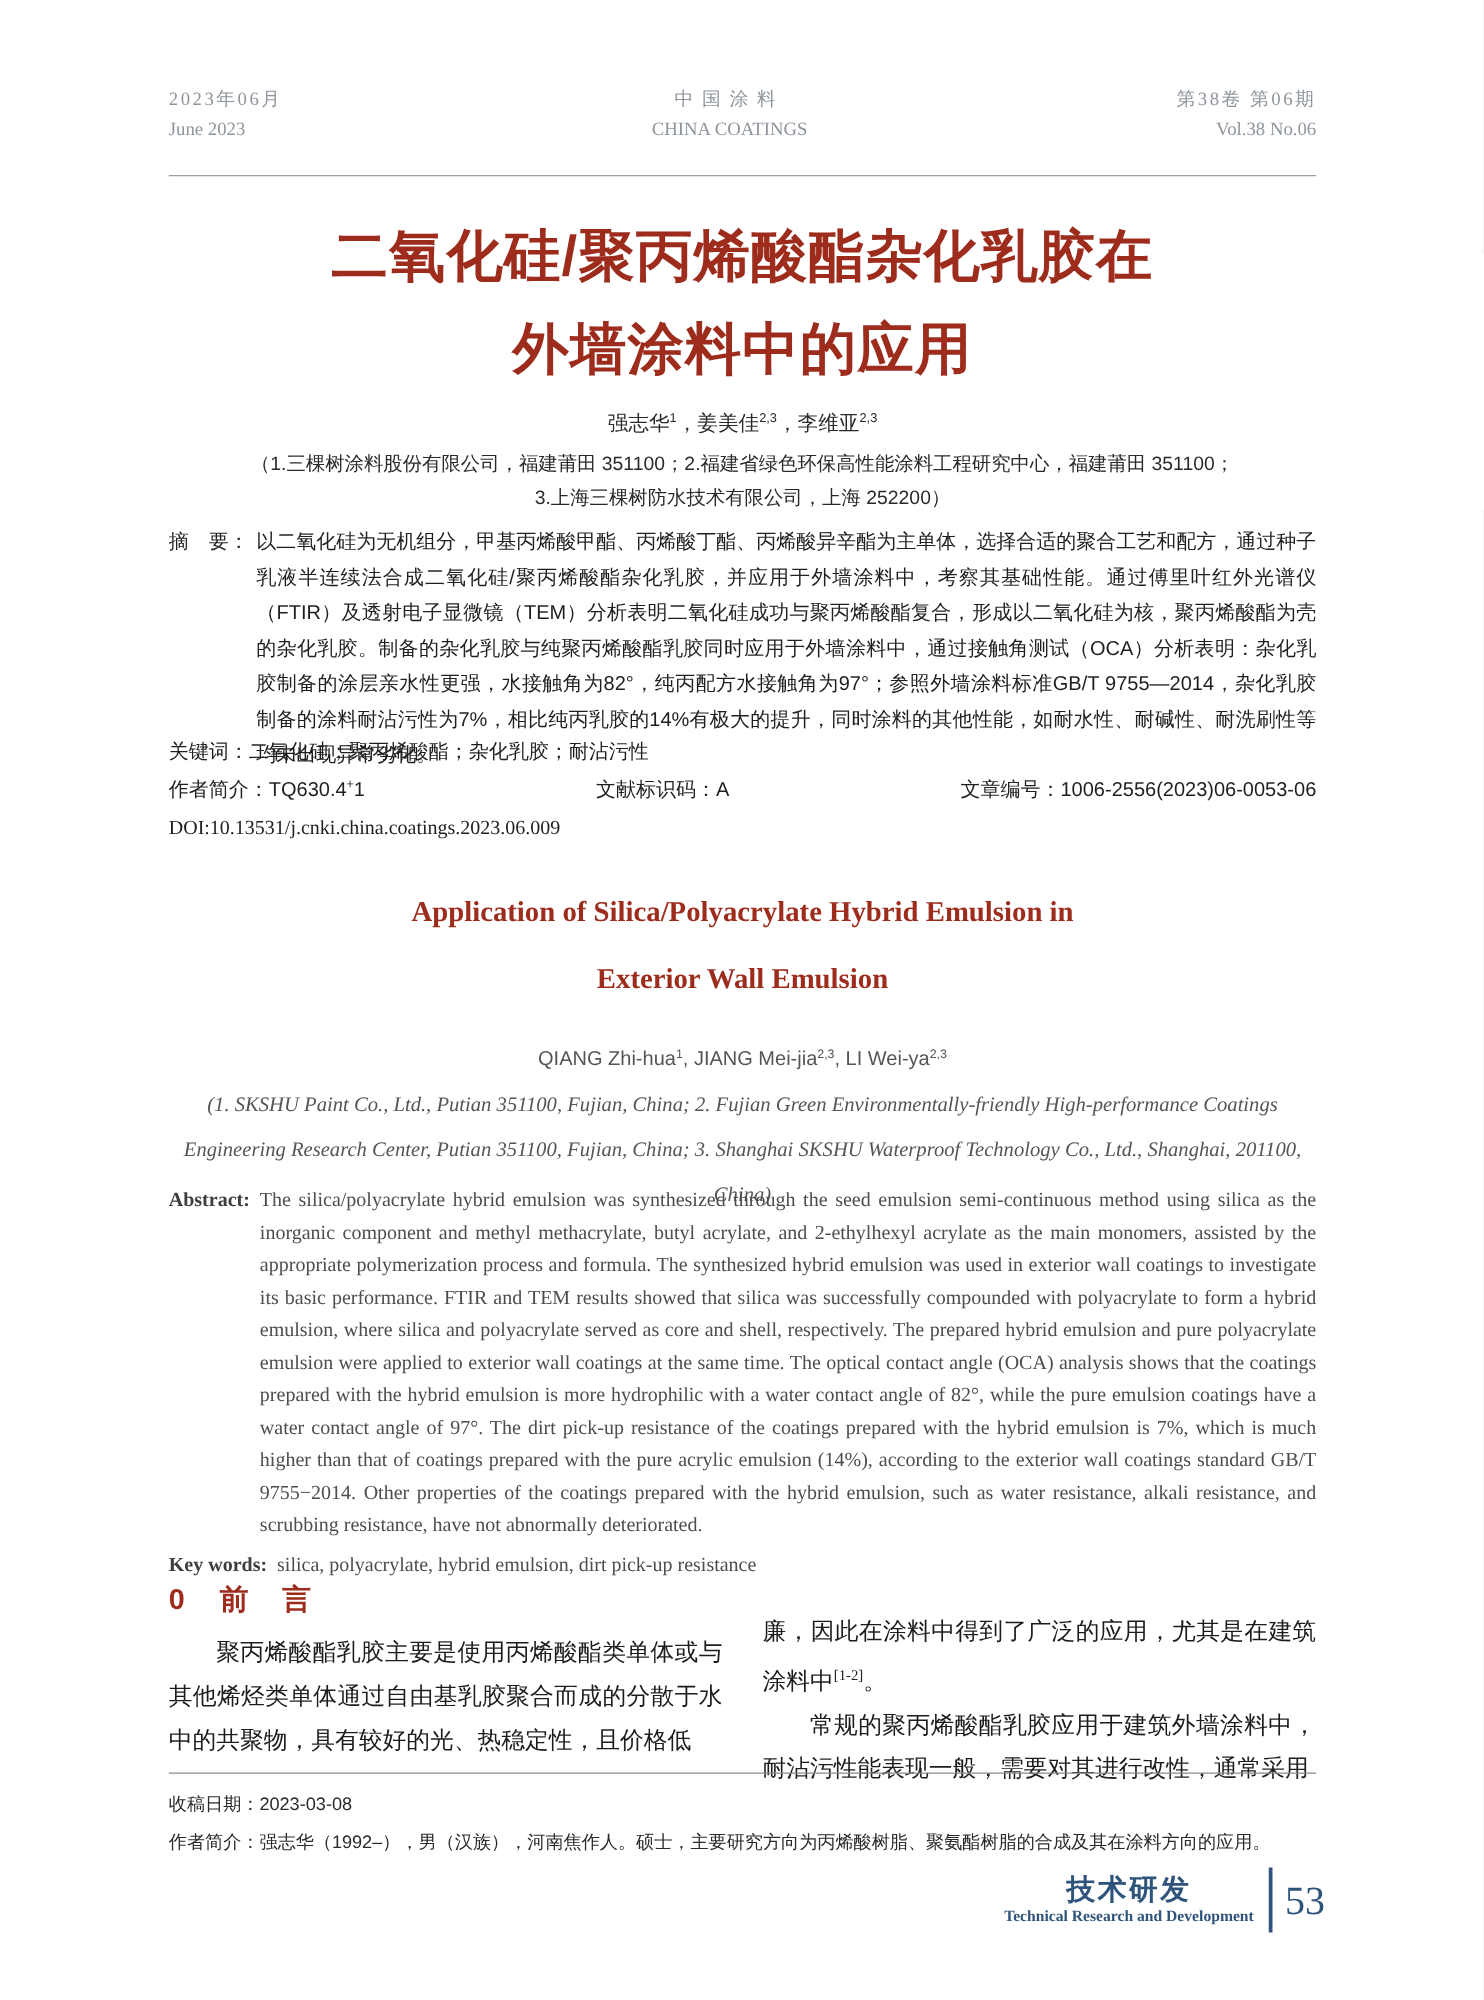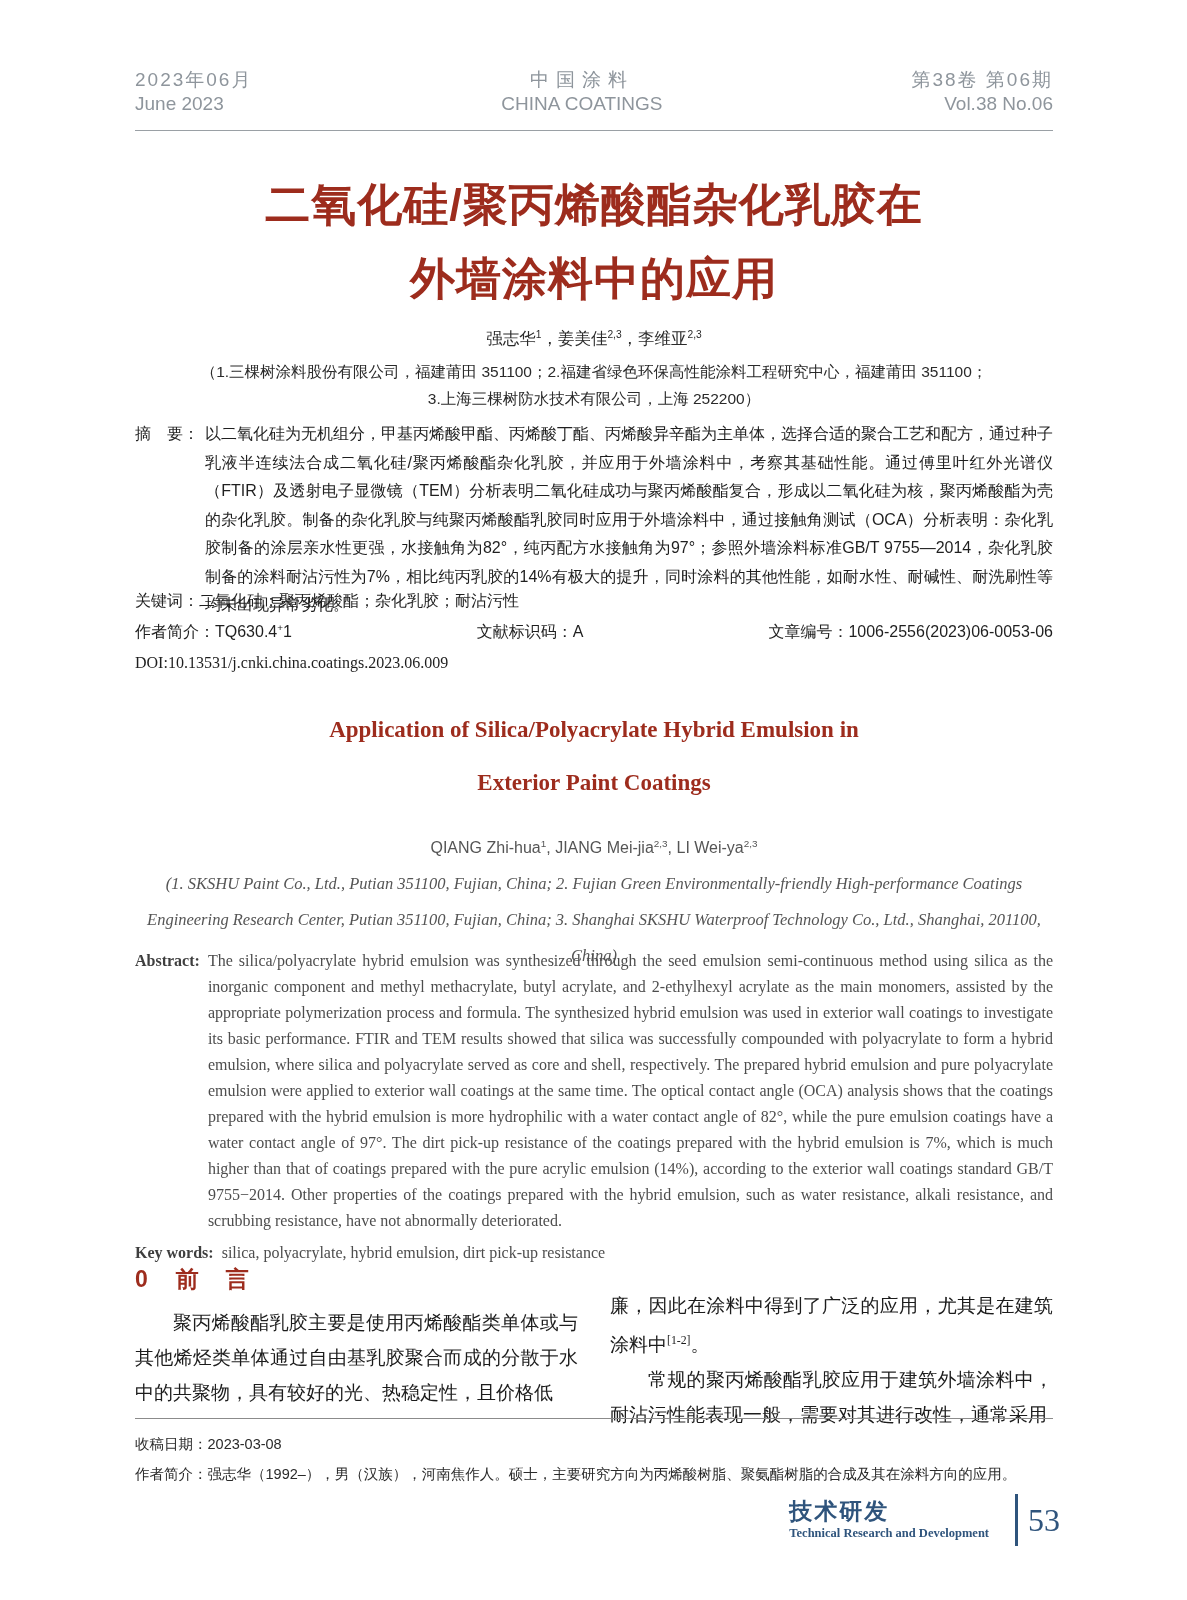--- a/index.html
+++ b/index.html
@@ -9,21 +9,21 @@
     margin:0 auto;
     background:#ffffff;
     font-family:"Liberation Sans", sans-serif;
     color:#222;
     overflow:hidden;
   }
   .content{position:absolute;left:135px;width:918px;}
 
   
   .journal-header{top:52px;display:flex;justify-content:space-between;align-items:flex-end;
-    padding-bottom:14px;border-bottom:1.5px solid #9aa0a5;color:#8e959c;font-size:19px;line-height:24px;}
+    padding-bottom:24px;border-bottom:1.5px solid #9aa0a5;color:#8e959c;font-size:15px;line-height:24px;font-family:Liberation Serif, serif;}
   .jh-col{display:flex;flex-direction:column;}
   .jh-center{text-align:center;}
   .jh-right{text-align:right;}
   .jh-zh{letter-spacing:2px;}
   .jh-center .jh-zh{letter-spacing:7px;margin-top:16px;}
 
   
   .title-zh{top:168px;text-align:center;color:#9d2c1d;font-weight:bold;
     font-size:45px;line-height:74px;letter-spacing:1px;}
 
@@ -62,21 +62,21 @@
     font-weight:bold;font-size:23px;line-height:34px;margin-bottom:9px;letter-spacing:2px;}
   .indent{text-indent:2em;}
   .col-right{padding-top:26px;}
 
   
   .footnote{top:1418px;border-top:1.5px solid #8b8b8b;padding-top:10px;
     font-size:14.5px;line-height:30px;color:#2a2a2a;}
 
   
   .badge{position:absolute;right:127px;top:1494px;display:flex;align-items:center;color:#2f547c;}
-  .badge-text{text-align:left;margin-right:26px;}
+  .badge-text{text-align:center;margin-right:12px;}
   .badge-zh{font-weight:bold;font-size:23px;line-height:26px;letter-spacing:2px;}
   .badge-en{font-family:"Liberation Serif", serif;font-weight:bold;font-size:12.5px;line-height:18px;}
   .badge-bar{width:3px;height:52px;background:#2f547c;margin-right:10px;}
   .badge-page{font-family:"Liberation Serif", serif;font-size:32px;}
 </style>
 </head>
 <body>
 
 <div class="page">
 
@@ -121,21 +121,21 @@
   <div class="content class-row" style="position: absolute; top: 622px;">
     <span><span>作者简介：</span><span>TQ630.4</span><sup>+</sup><span>1</span></span>
     <span><span>文献标识码：</span><span>A</span></span>
     <span><span>文章编号：</span><span>1006-2556(2023)06-0053-06</span></span>
   </div>
 
   <div class="content doi-line" style="position: absolute; top: 654px;">DOI:10.13531/j.cnki.china.coatings.2023.06.009</div>
 
   <div class="content title-en" style="position: absolute; top: 703px;">
     <div>Application of Silica/Polyacrylate Hybrid Emulsion in</div>
-    <div>Exterior Paint Coatings</div>
+    <div>Exterior Wall Emulsion</div>
   </div>
 
   <div class="content authors-en" style="position: absolute; top: 838px;">
     <span>QIANG Zhi-hua</span><sup>1</sup><span>, </span><span>JIANG Mei-jia</span><sup>2,3</sup><span>, </span><span>LI Wei-ya</span><sup>2,3</sup>
   </div>
 
   <div class="content affil-en" style="position: absolute; top: 866px;">(1. SKSHU Paint Co., Ltd., Putian 351100, Fujian, China; 2. Fujian Green Environmentally-friendly High-performance Coatings Engineering Research Center, Putian 351100, Fujian, China; 3. Shanghai SKSHU Waterproof Technology Co., Ltd., Shanghai, 201100, China)</div>
 
   <div class="content abs-en-wrap" style="position: absolute; top: 948px;">
     <div class="abs-en">

